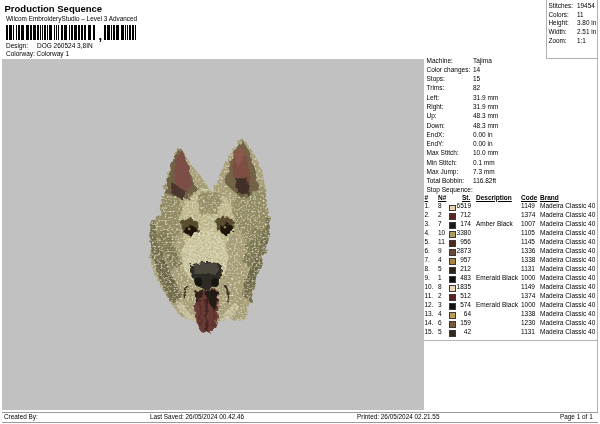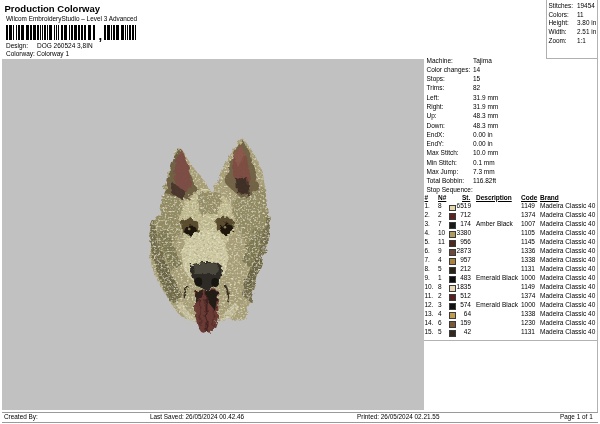--- a/index.html
+++ b/index.html
@@ -1,18 +1,18 @@
 <!DOCTYPE html>
 <html><head><meta charset="utf-8"><style>
 html,body{margin:0;padding:0}
 body{width:600px;height:424px;position:relative;background:#fff;font-family:"Liberation Sans",sans-serif;color:#000;overflow:hidden}
 .abs{position:absolute;white-space:nowrap}
 .ln{position:absolute;background:#9a9a9a}
 </style></head><body>
-<div class="abs" style="left:4.5px;top:3.2px;font-size:9.5px;font-weight:bold">Production Colorway</div>
+<div class="abs" style="left:4.5px;top:3.2px;font-size:9.5px;font-weight:bold">Production Sequence</div>
 <div class="abs" style="left:6px;top:14.8px;font-size:6.4px">Wilcom EmbroideryStudio – Level 3 Advanced</div>
 <svg width="131" height="18" viewBox="0 0 131 18" style="position:absolute;left:6px;top:25px">
     <rect x="0" y="0" width="2" height="15"></rect>
     <rect x="3" y="0" width="3" height="15"></rect>
     <rect x="7" y="0" width="1" height="15"></rect>
     <rect x="10" y="0" width="1" height="15"></rect>
     <rect x="12" y="0" width="2" height="15"></rect>
     <rect x="15" y="0" width="3" height="15"></rect>
     <rect x="20" y="0" width="3" height="15"></rect>
     <rect x="24" y="0" width="2" height="15"></rect>

